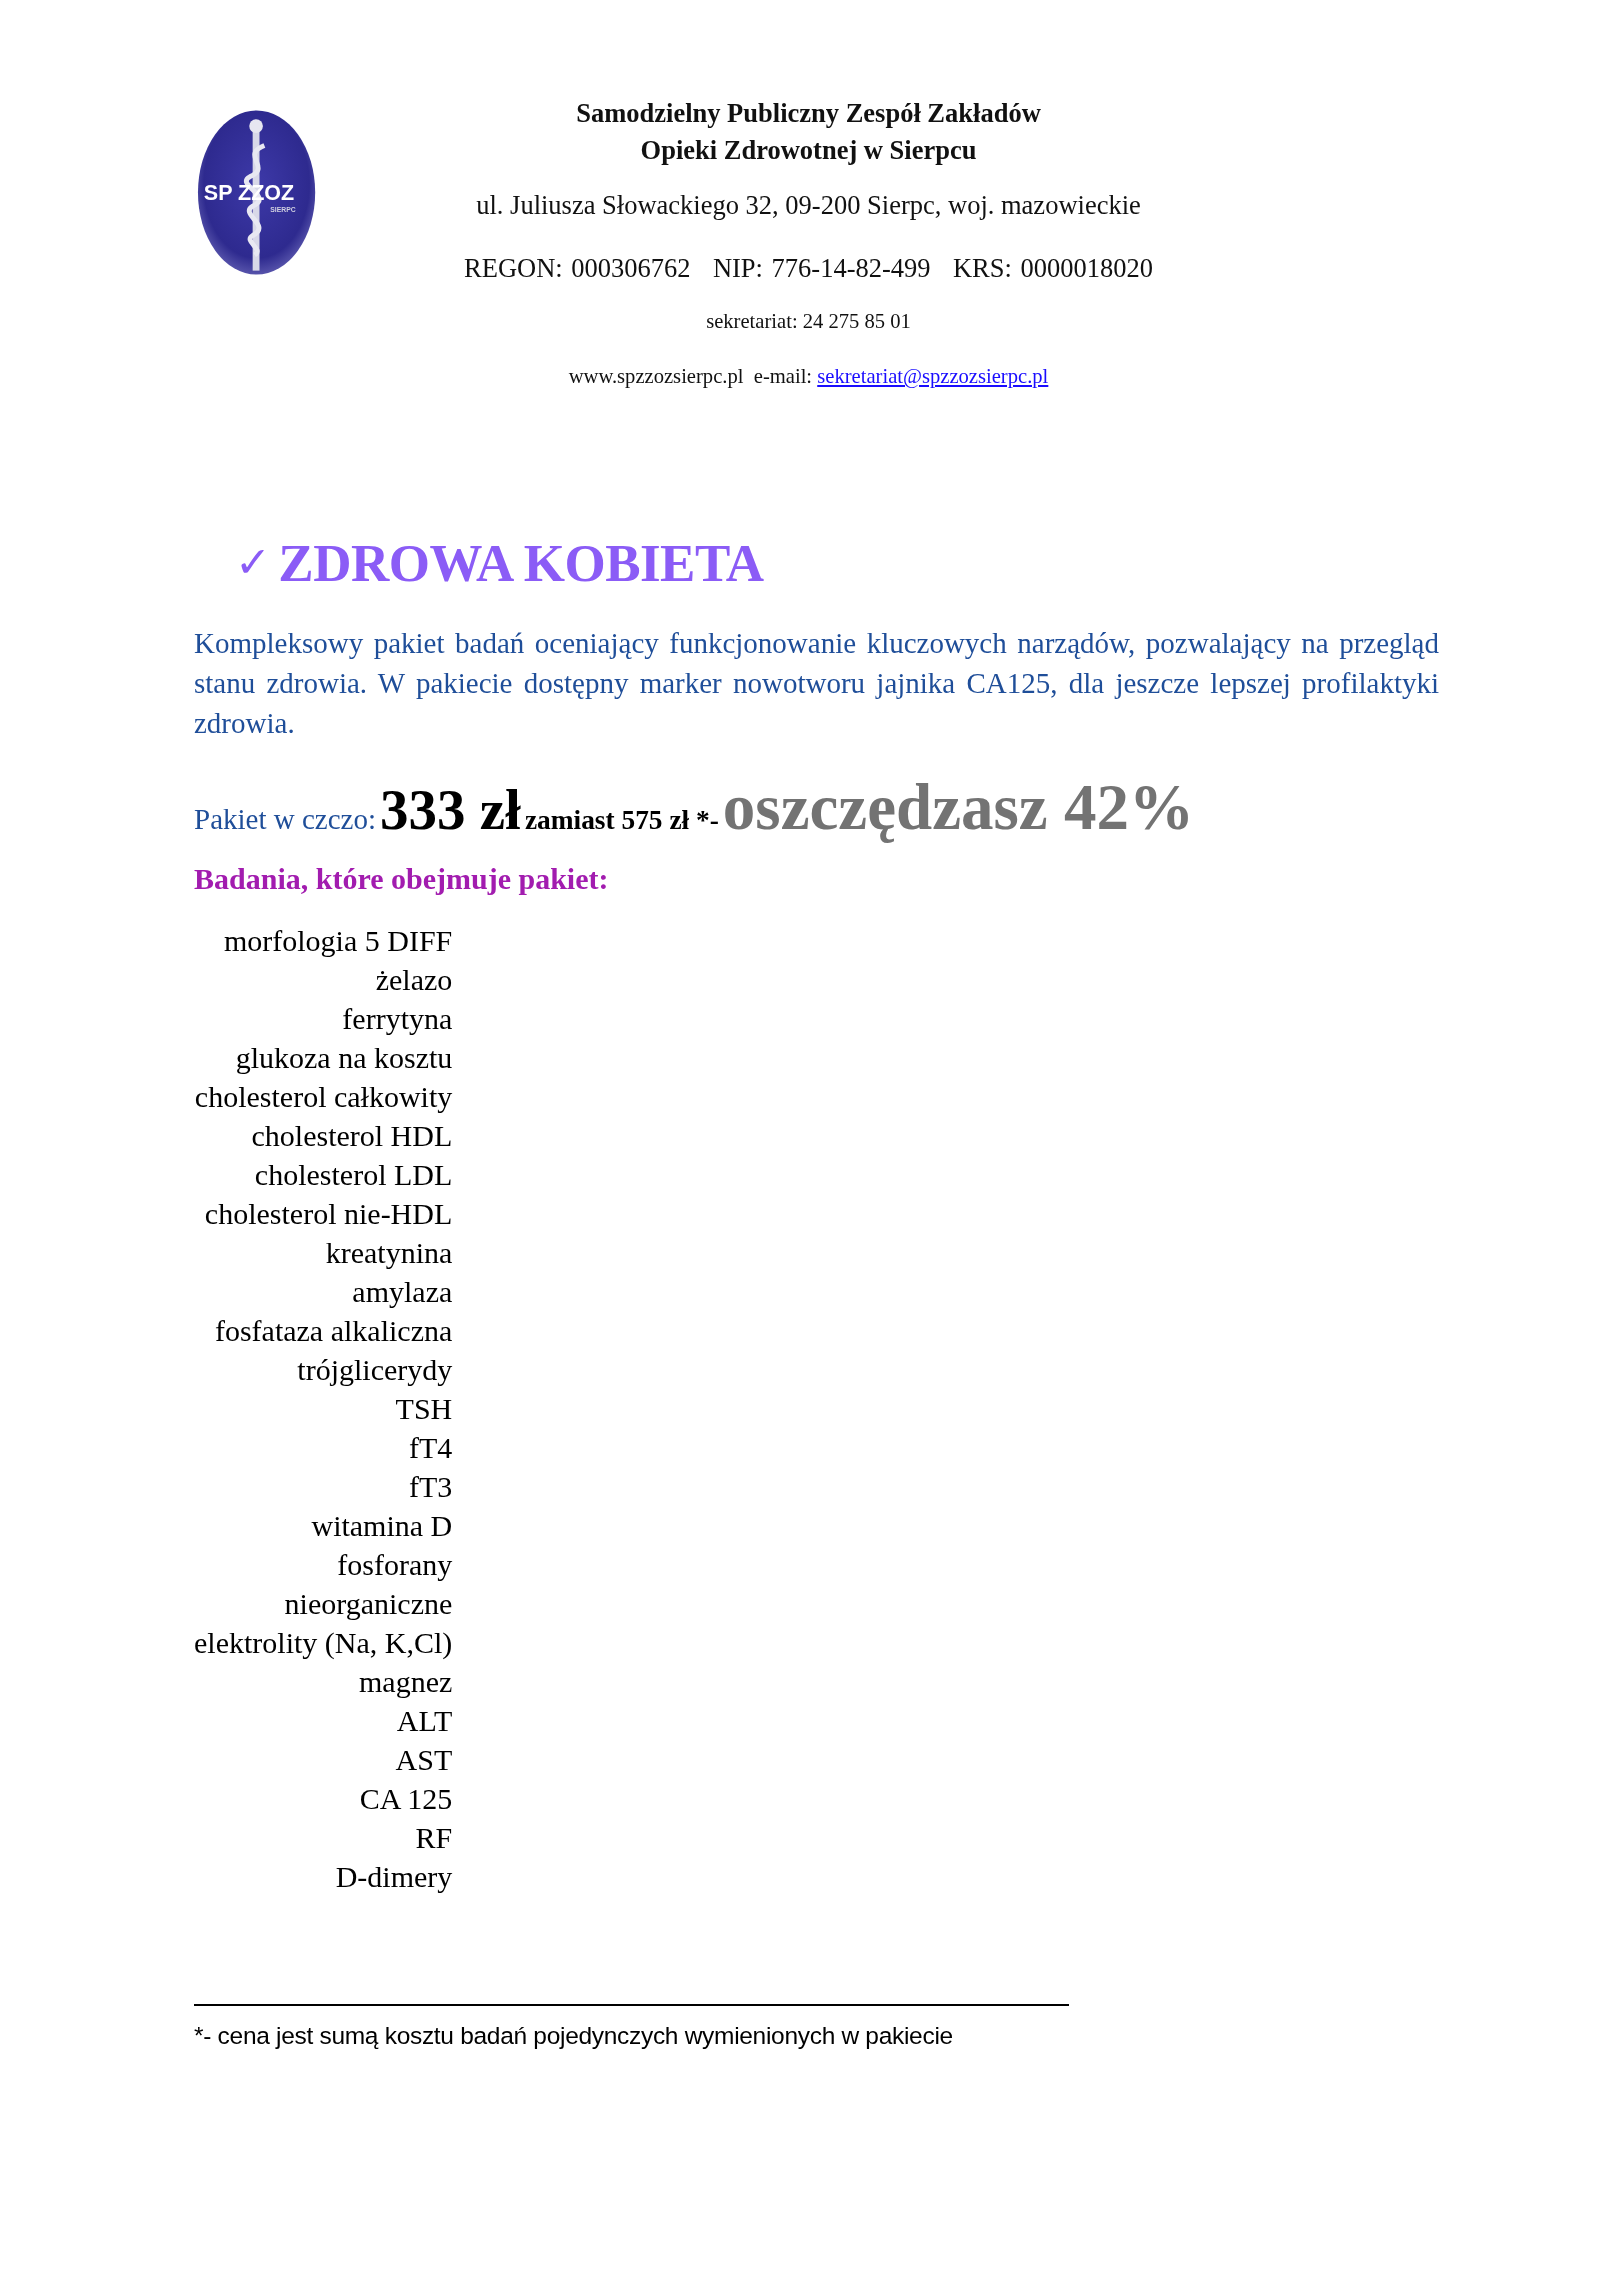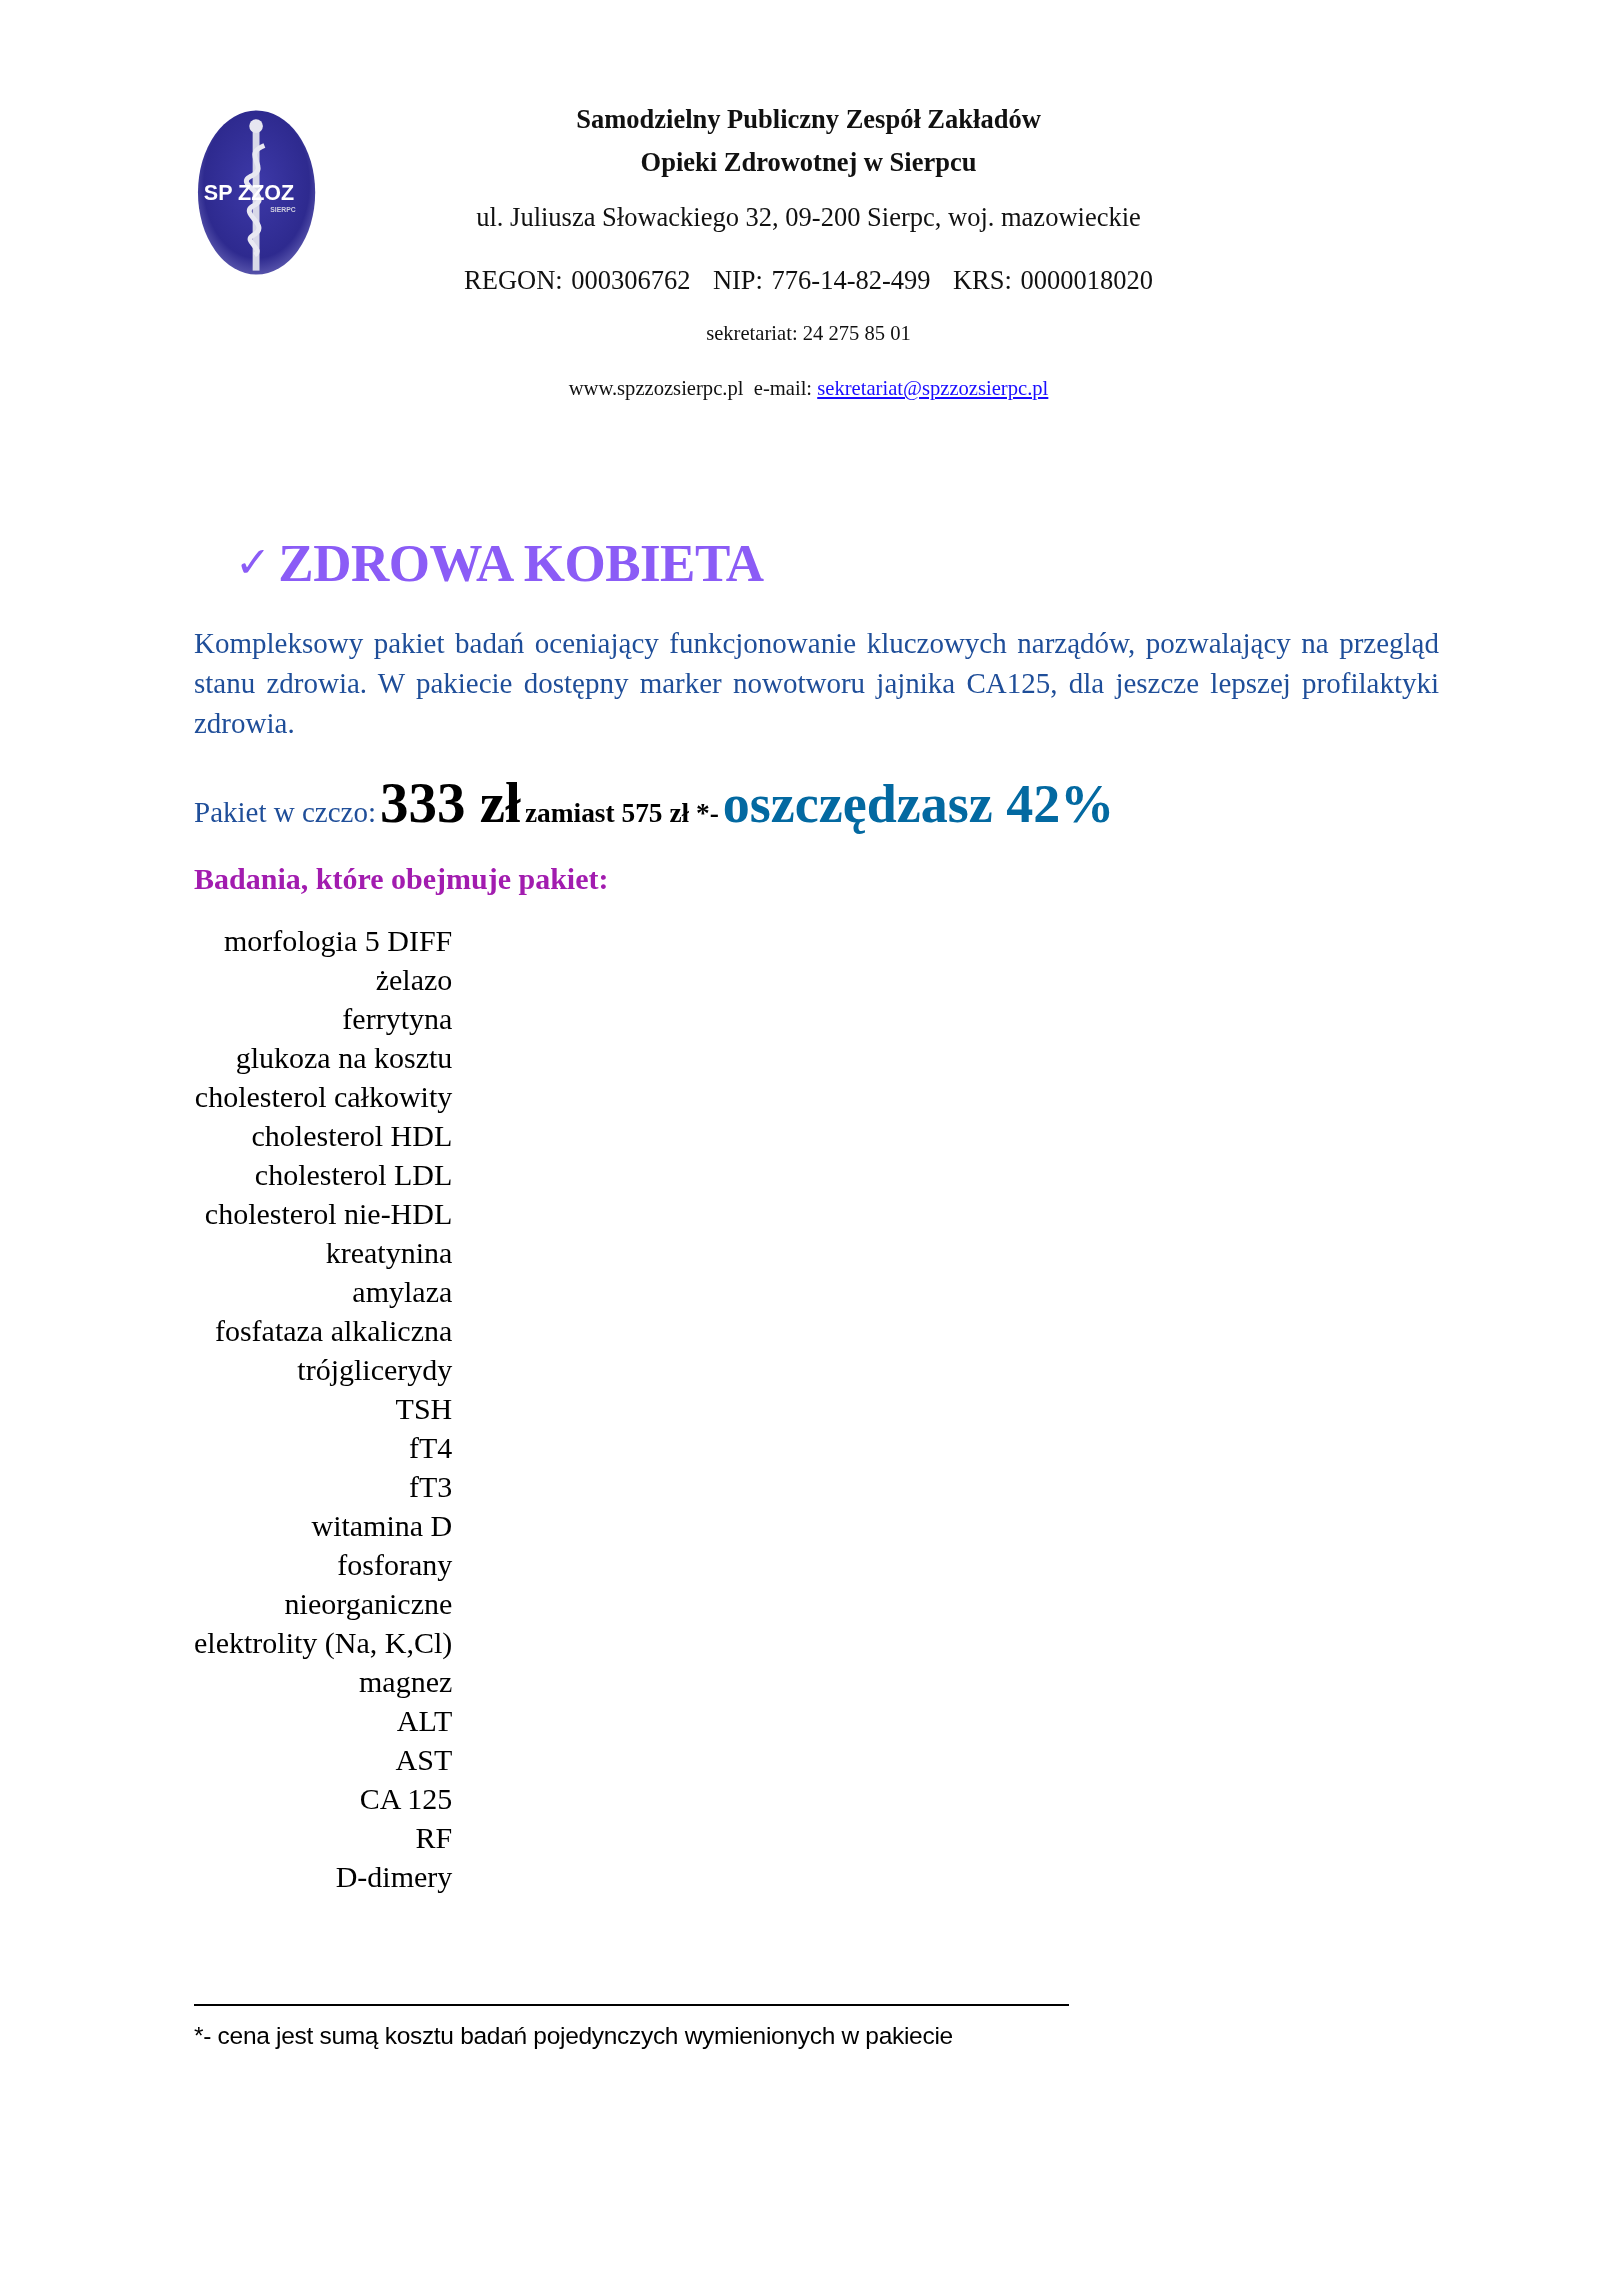--- a/index.html
+++ b/index.html
@@ -2,41 +2,41 @@
 <html><head>
   <meta charset="utf-8">
   <style>
     html, body { margin: 0; padding: 0; background: #ffffff; }
     body { width: 1621px; height: 2293px; position: relative; overflow: hidden; }
     .page { position: absolute; left: 0; top: 0; width: 1621px; height: 2293px; background: #fff; }
 
     
     .logo { position: absolute; left: 196px; top: 106px; width: 127px; height: 172px; }
     .org-block { position: absolute; left: 392px; top: 94px; width: 833px; text-align: center; color: #111; }
-    .org-name { font-family: "Liberation Serif", "DejaVu Serif", serif; font-weight: bold; font-size: 26.5px; line-height: 35px; margin: 8px; }
+    .org-name { font-family: "Liberation Serif", "DejaVu Serif", serif; font-weight: bold; font-size: 26.5px; line-height: 35px; margin: 2px; }
     .org-address { font-family: "Liberation Serif", "DejaVu Serif", serif; font-size: 26.5px; line-height: 35px; margin-top: 19.6px; }
     .org-ids { font-family: "Liberation Serif", "DejaVu Serif", serif; font-size: 26.5px; line-height: 35px; margin-top: 28px; word-spacing: 2px; }
     .org-ids .sep { display: inline-block; width: 13.7px; }
     .org-phone { font-family: "Liberation Serif", "DejaVu Serif", serif; font-size: 20.6px; line-height: 29px; margin-top: 21.6px; }
     .org-web { font-family: "Liberation Serif", "DejaVu Serif", serif; font-size: 20.6px; line-height: 29px; margin-top: 25.5px; }
     .org-web a { color: #1a0dff; text-decoration: underline; }
 
     
     .title { position: absolute; left: 235px; top: 529px; font-family: "Liberation Serif", "DejaVu Serif", serif; font-weight: bold; font-size: 53px; line-height: 69px; color: #8b5cf6; letter-spacing: -0.5px; }
     .title .check { display: inline-block; font-weight: normal; font-size: 43px; margin-right: 7.8px; position: relative; top: -3.9px; }
 
     
     .desc { position: absolute; left: 194px; top: 623px; width: 1245px; font-family: "Liberation Serif", "DejaVu Serif", serif; font-size: 29px; line-height: 40px; color: #1f4e99; text-align: justify; }
 
     
     .price { position: absolute; left: 194px; top: 770px; font-family: "Liberation Serif", "DejaVu Serif", serif; white-space: nowrap; }
     .price .lbl { color: #1f4e99; font-size: 29px; }
     .price .new { color: #000000; font-weight: bold; font-size: 57px; }
     .price .old { color: #000; font-size: 27.4px; font-weight: bold; }
-    .price .save { color: #0369a1; font-weight: bold; font-size: 54px; }
+    .price .save { color: #737373; font-weight: bold; font-size: 65px; }
 
     
     .section-h { position: absolute; left: 194px; top: 859px; font-family: "Liberation Serif", "DejaVu Serif", serif; font-weight: bold; font-size: 30px; line-height: 39px; color: #a21caf; }
 
     
     .tests { position: absolute; left: 194px; top: 921px; margin: 0; padding: 0; list-style: none; font-family: "Liberation Serif", "DejaVu Serif", serif; font-size: 30px; line-height: 39px; color: #000; text-align: right; }
     .tests li { margin: 0; padding: 0; }
 
     
     .footnote-rule { position: absolute; left: 194px; top: 2004px; width: 875px; height: 2px; background: #000; }

